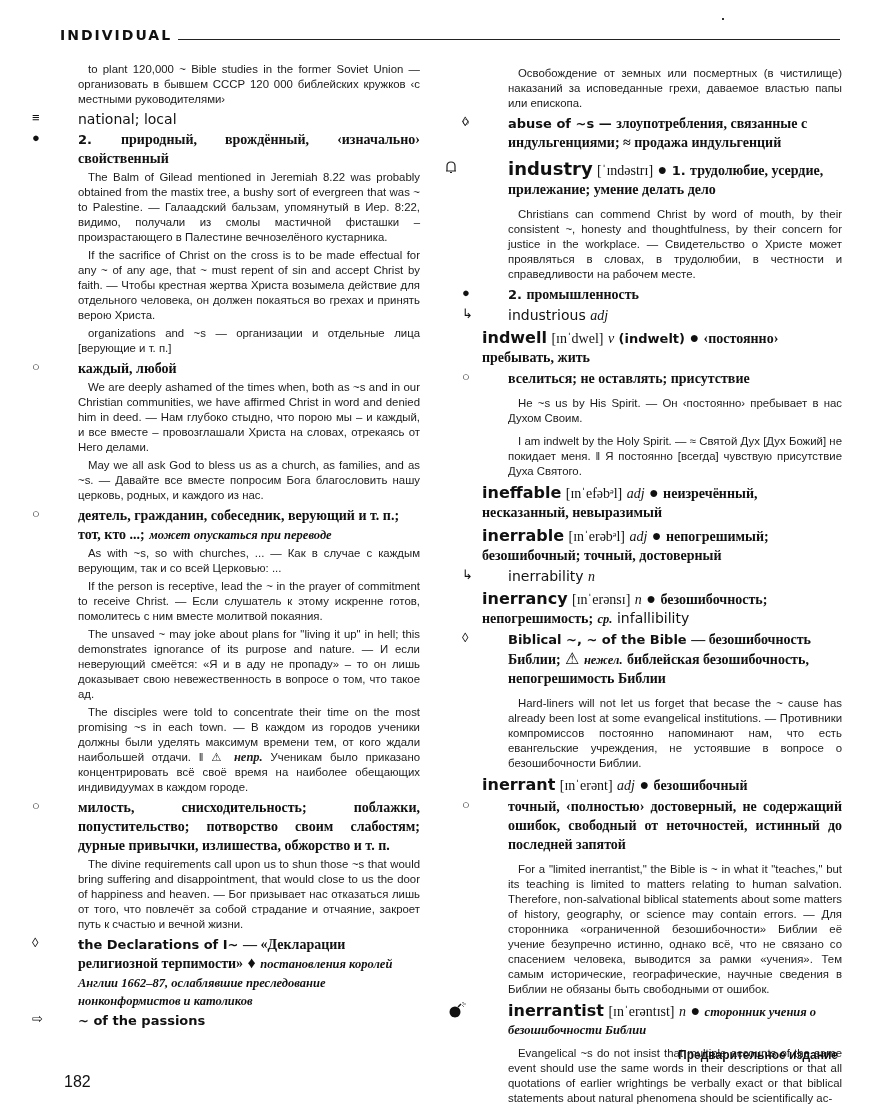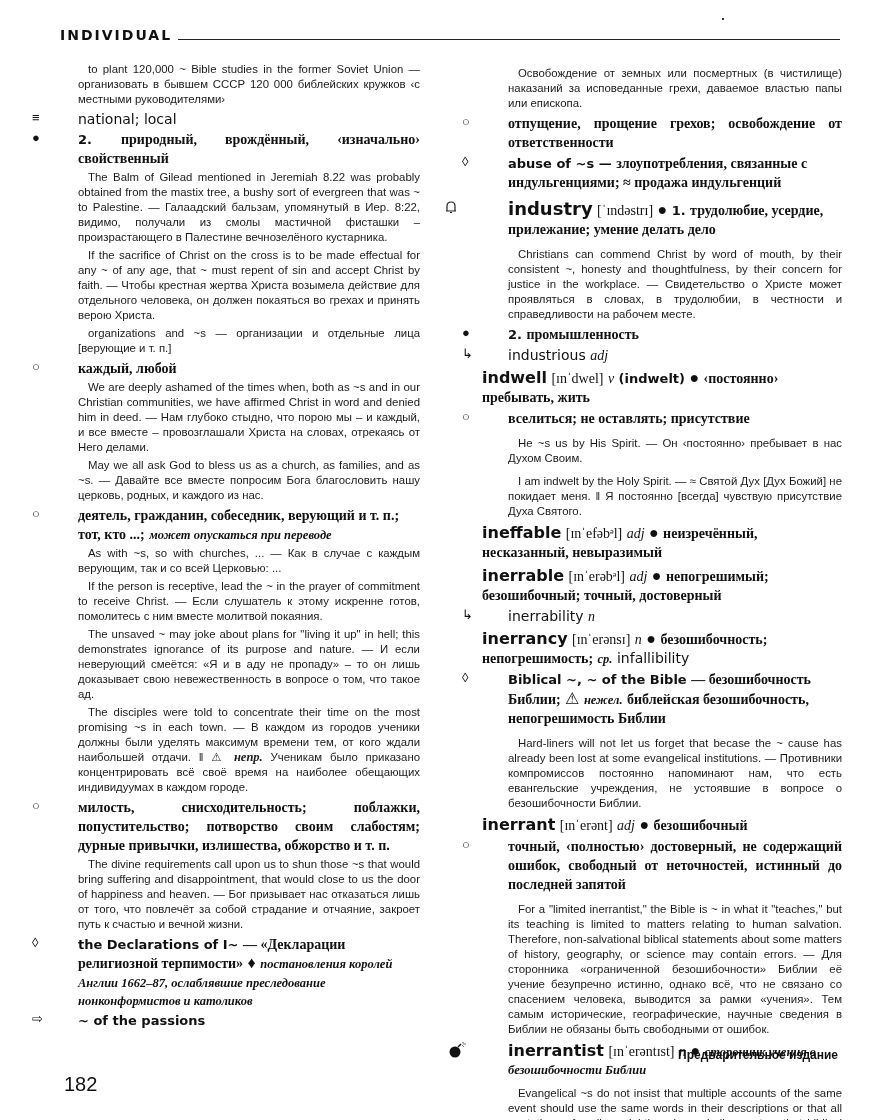--- a/index.html
+++ b/index.html
@@ -16,21 +16,21 @@
   .row .mk { position:absolute; left:0; top:0; width:46px; font-size:13px; }
   .ru { font-family:"Liberation Serif", serif; font-weight:bold; font-size:14px; line-height:18px; }
   .ruital { font-family:"Liberation Serif", serif; font-style:italic; font-weight:bold; font-size:12.5px; }
   .lemma { font-family:"DejaVu Sans", sans-serif; font-weight:bold; font-size:18px; }
   .lemma-sm { font-family:"DejaVu Sans", sans-serif; font-weight:bold; font-size:16px; }
   .phon { font-family:"Liberation Serif", serif; font-size:14px; }
   .pos { font-family:"Liberation Serif", serif; font-style:italic; font-size:14px; }
   .sans-b { font-family:"DejaVu Sans", sans-serif; font-weight:bold; font-size:13px; }
   .sans { font-family:"DejaVu Sans", sans-serif; font-size:14px; }
   .mk svg { vertical-align:middle; }
-  .footer-num { position:absolute; left:64px; top:1073px; font-size:20px; font-family:"Liberation Sans", sans-serif; }
+  .footer-num { position:absolute; left:64px; top:1073px; font-size:16px; font-family:"Liberation Sans", sans-serif; }
   .footer-ed { position:absolute; right:42px; top:1048px; font-family:Liberation Sans, sans-serif; font-weight:bold; font-size:12px; }
   .dot { position:absolute; left:722px; top:18px; width:2px; height:2px; background:#333; }
 </style>
 </head>
 <body>
 
 <div class="header">
   <span class="header-title">INDIVIDUAL</span>
   <span class="header-rule"></span>
 </div>
@@ -92,21 +92,20 @@
     <span class="mk">⇨</span>
     <span class="sans-b">~ of the passions</span>
   </div>
 
 </div>
 
 <div class="col col-right">
   <p class="ex" style="margin-top:4px;">Освобождение от земных или посмертных (в чистилище) наказаний за исповеданные грехи, даваемое властью папы или епископа.</p>
   <div class="row" style="text-align:justify;">
     <span class="mk">○</span>
-    <span class="ru">отпущение, прощение грехов; освобождение от ответственности</span>
   </div>
   <div class="row">
     <span class="mk">◊</span>
     <span class="sans-b">abuse of ~s —</span>
     <span class="ru">злоупотребления, связанные с индульгенциями; ≈ продажа индульгенций</span>
   </div>
 
   <div class="row" style="margin-top:6px;">
     <span class="mk" style="left:-18px;">
       <svg width="14" height="14" viewBox="0 0 14 14">

